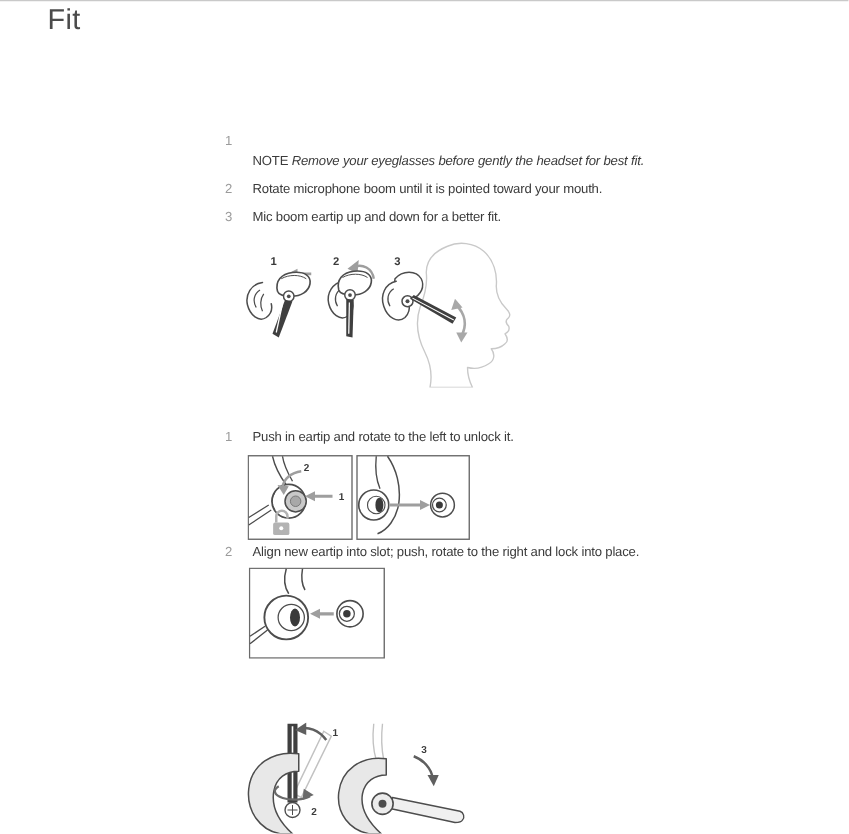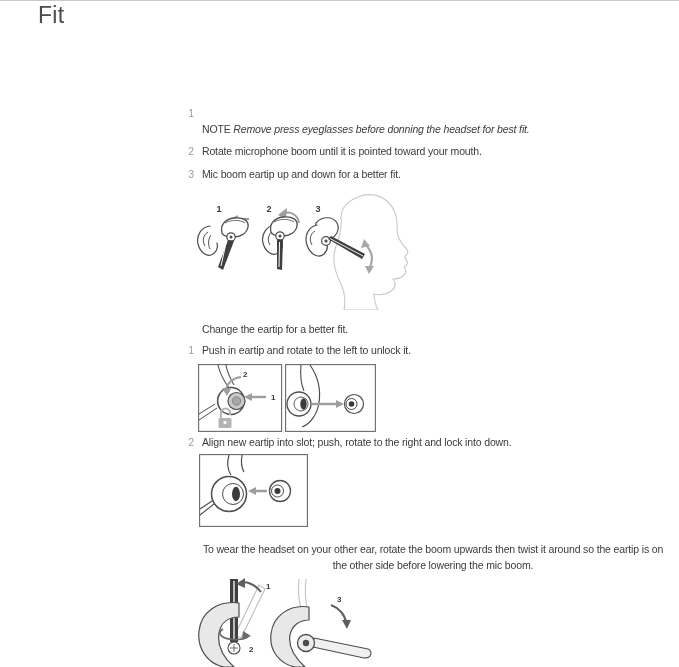--- a/index.html
+++ b/index.html
@@ -1,20 +1,19 @@
 <!DOCTYPE html>
 <html><head>
 <meta charset="utf-8">
 <style>
   html,body { margin:0; padding:0; background:#fff; }
   #page {
     position:relative; width:679px; height:667px; overflow:hidden;
     background:#ffffff; font-family:"Liberation Sans", sans-serif;
     color:#3b3b3b;
-    text-align:center;
   }
   .hairline { position:absolute; left:0; top:0; width:679px; height:1px; background:#c9c9c9; }
   .title {
     position:absolute; left:38px; top:2px; font-size:23px; font-weight:400;
     color:#4b4b4b; letter-spacing:0.3px;
   }
   .step { position:absolute; left:180px; display:flex; align-items:flex-start;
     font-size:10.5px; line-height:15.5px; letter-spacing:-0.15px; }
   .step .num { flex:none; width:22px; color:#9b9b9b; }
   .step .txt { white-space:nowrap; }
@@ -34,21 +33,21 @@
 
 <div id="page">
   <div class="hairline"></div>
   <div class="title">Fit</div>
 
   <div class="step" style="top:106px">
     <span class="num">1</span>
     <span class="txt">
       <br>
       <span class="note-label">NOTE</span>
-      <span class="note-text">Remove press eyeglasses before donning the headset for best fit.</span>
+      <span class="note-text">Remove your eyeglasses before gently the headset for best fit.</span>
     </span>
   </div>
   <div class="step" style="top:144px">
     <span class="num">2</span>
     <span class="txt">Rotate microphone boom until it is pointed toward your mouth.</span>
   </div>
   <div class="step" style="top:167px">
     <span class="num">3</span>
     <span class="txt">Mic boom eartip up and down for a better fit.</span>
   </div>
@@ -104,21 +103,20 @@
       <polygon points="133,47 136,44 170,62 167,67" fill="#3f3f3f"></polygon>
       <line x1="135" y1="46.5" x2="168" y2="64" stroke="#ffffff" stroke-width="0.9"></line>
     </g>
     <g>
       <path d="M 170,52 C 177,59 179,68 174,77" fill="none" stroke="#a8a8a8" stroke-width="2.2"></path>
       <polygon points="166,56 169,47 175,54" fill="#a8a8a8"></polygon>
       <polygon points="170,74 174,82 179,74" fill="#a8a8a8"></polygon>
     </g>
   </svg>
 
-  <div class="plain" style="top:322px">Change the eartip for a better fit.</div>
 
   <div class="step" style="top:343px">
     <span class="num">1</span>
     <span class="txt">Push in eartip and rotate to the left to unlock it.</span>
   </div>
 
   <svg class="fig" style="left:198px; top:364px" width="178" height="68" viewBox="0 0 178 68">
     <rect x="0.6" y="0.6" width="83" height="66.8" fill="#ffffff" stroke="#6a6a6a" stroke-width="1.1"></rect>
     <rect x="87.6" y="0.6" width="89.8" height="66.8" fill="#ffffff" stroke="#6a6a6a" stroke-width="1.1"></rect>
     <g>
@@ -158,21 +156,21 @@
     </g>
     <g>
       <circle cx="156" cy="40" r="9.5" fill="#ffffff" stroke="#4d4d4d" stroke-width="1.2"></circle>
       <circle cx="153.5" cy="40" r="5.5" fill="none" stroke="#4d4d4d" stroke-width="1"></circle>
       <circle cx="153.5" cy="40" r="2.8" fill="#3a3a3a"></circle>
     </g>
   </svg>
 
   <div class="step" style="top:435px">
     <span class="num">2</span>
-    <span class="txt">Align new eartip into slot; push, rotate to the right and lock into down.</span>
+    <span class="txt">Align new eartip into slot; push, rotate to the right and lock into place.</span>
   </div>
 
   <svg class="fig" style="left:199px; top:454px" width="109" height="73" viewBox="0 0 109 73">
     <rect x="0.6" y="0.6" width="107.8" height="71.8" fill="#ffffff" stroke="#6a6a6a" stroke-width="1.1"></rect>
     <g>
       <path d="M 30,1 C 28,8 28,15 32,21" fill="none" stroke="#4d4d4d" stroke-width="1.2"></path>
       <path d="M 43,1 C 42,7 42,13 45,18" fill="none" stroke="#4d4d4d" stroke-width="1.2"></path>
       <path d="M 1,55 L 13,47 M 1,61 L 15,50" stroke="#4d4d4d" stroke-width="1.1" fill="none"></path>
       <circle cx="30" cy="40" r="17.5" fill="#ffffff" stroke="#4d4d4d" stroke-width="1.5"></circle>
       <circle cx="34" cy="40" r="10.5" fill="none" stroke="#4d4d4d" stroke-width="1"></circle>
@@ -182,21 +180,20 @@
       <line x1="68" y1="37" x2="55" y2="37" stroke="#9e9e9e" stroke-width="2.6"></line>
       <polygon points="57,33 49,37 57,41" fill="#9e9e9e"></polygon>
     </g>
     <g>
       <circle cx="81" cy="37" r="10.5" fill="#ffffff" stroke="#4d4d4d" stroke-width="1.3"></circle>
       <circle cx="78.5" cy="37" r="6" fill="none" stroke="#4d4d4d" stroke-width="1"></circle>
       <circle cx="78.5" cy="37" r="3" fill="#3a3a3a"></circle>
     </g>
   </svg>
 
-  <div class="para" style="top:542px">To wear the headset on your other ear, rotate the boom upwards then twist it around so the eartip is on the other side before lowering the mic boom.</div>
 
   <svg class="fig" style="left:185px; top:578px" width="200" height="89" viewBox="0 0 200 89">
 
     <g>
       <polygon points="74,7 80,11 56,60 50,57" fill="#ffffff" stroke="#c2c2c2" stroke-width="1.2"></polygon>
       <polygon points="45,1 53,1 53,64 45,64" fill="#3f3f3f"></polygon>
       <line x1="49" y1="3" x2="49" y2="61" stroke="#ffffff" stroke-width="1.3"></line>
       <path d="M 54,25 C 33,22 16,34 14,53 C 12,71 23,86 39,89 L 49,89 C 38,79 32,67 34,55 C 36,44 44,39 54,39 Z" fill="#e8e8e8" stroke="#4d4d4d" stroke-width="1.2" stroke-linejoin="round"></path>
       <circle cx="49" cy="70" r="6" fill="#ffffff" stroke="#4d4d4d" stroke-width="1.1"></circle>
       <path d="M 45,70 H 53 M 49,66 V 74" stroke="#4d4d4d" stroke-width="0.8"></path>

